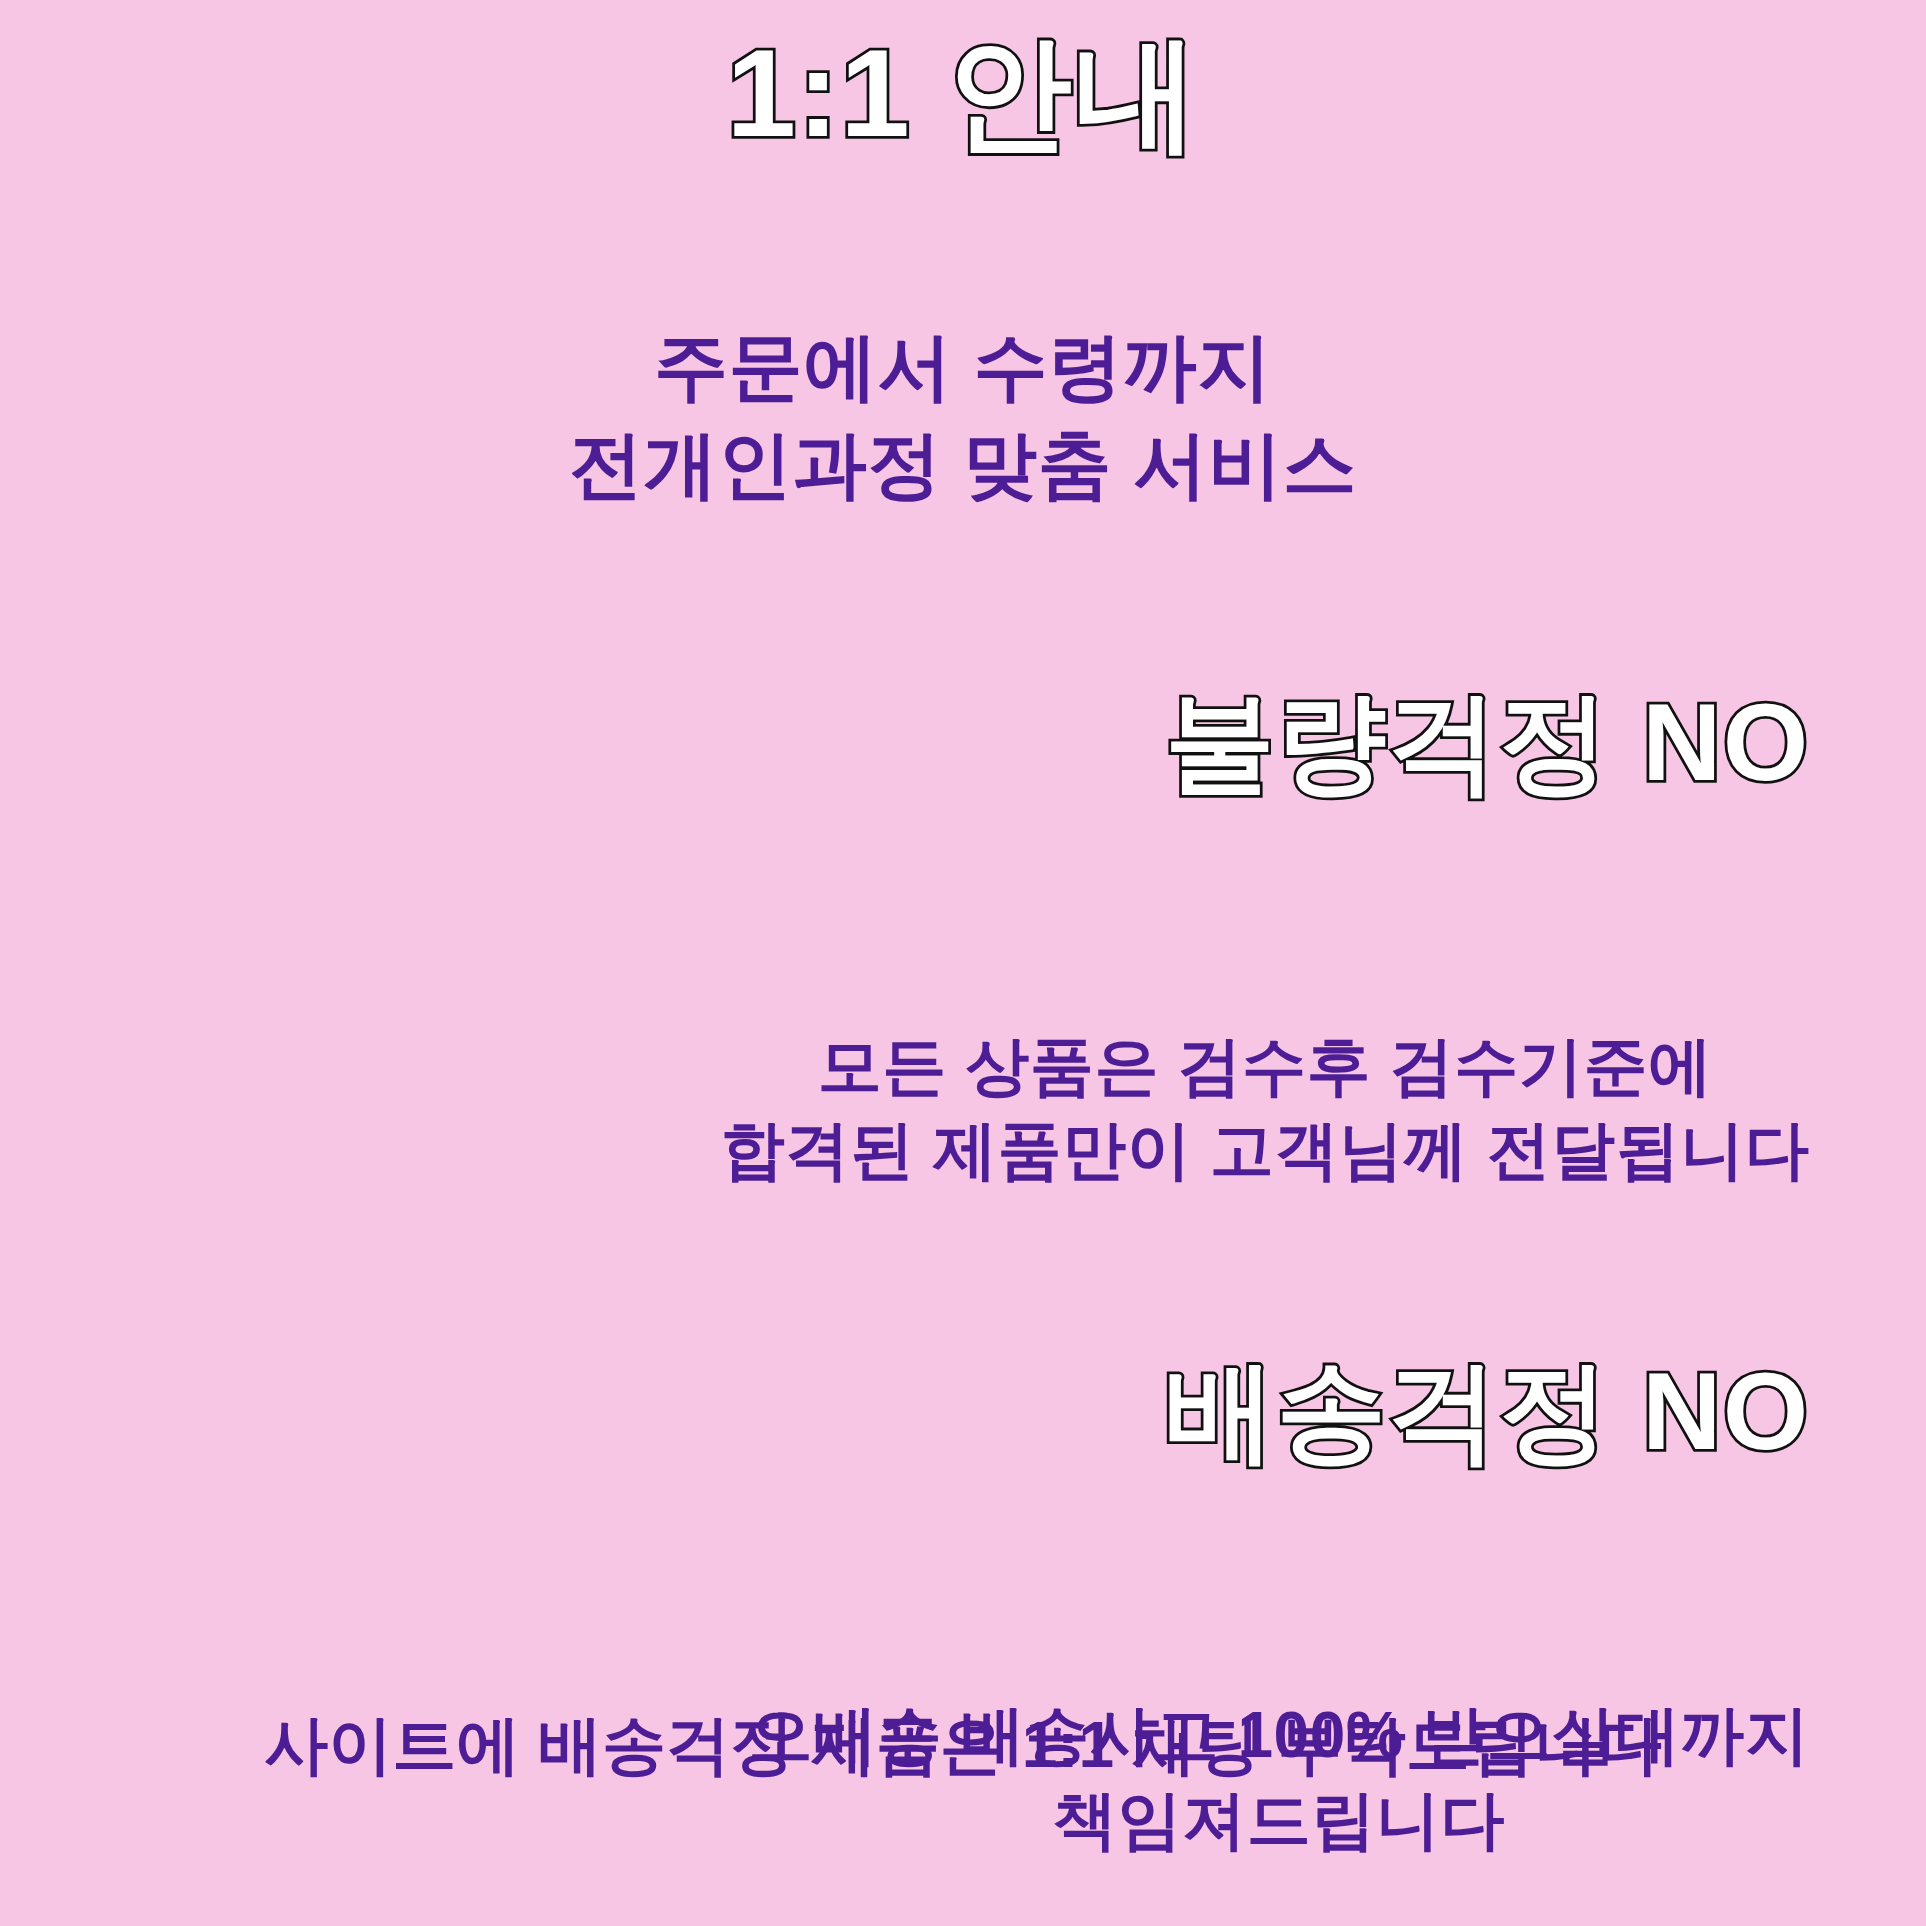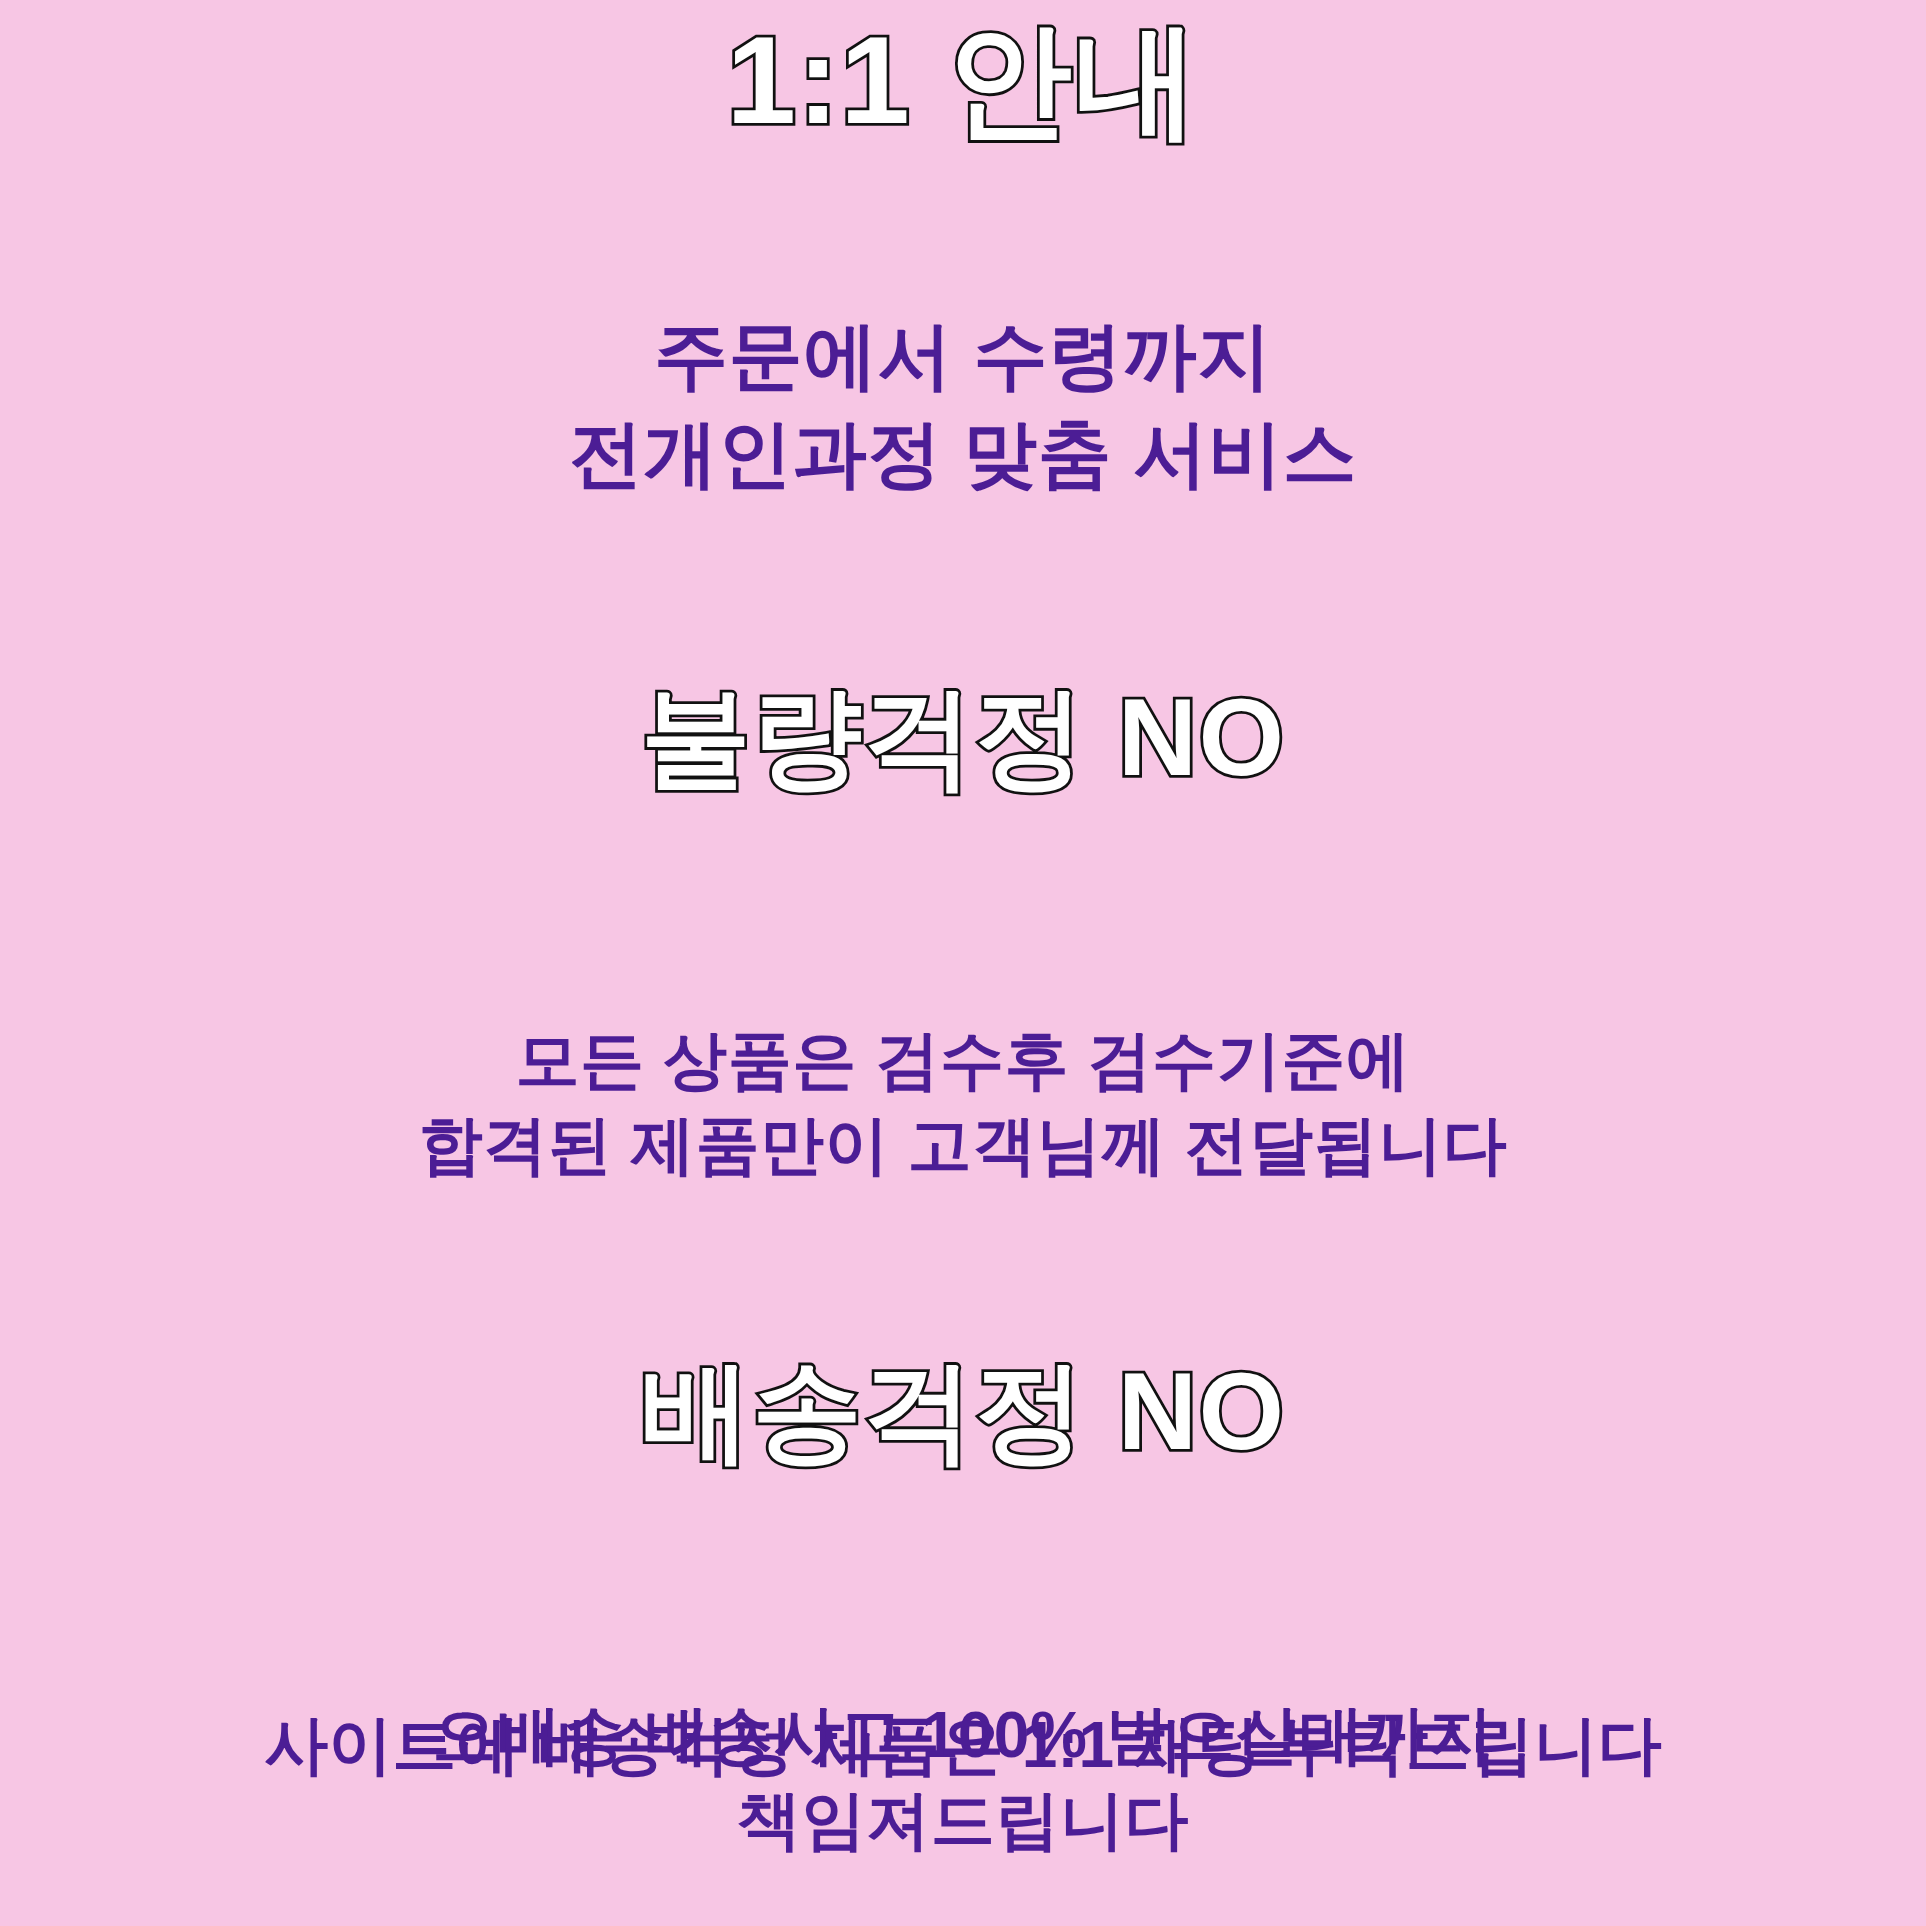--- a/index.html
+++ b/index.html
@@ -31,21 +31,21 @@
     -webkit-text-stroke: 5.6px #111111;
     paint-order: stroke fill;
     font-weight: 700;
     letter-spacing: 1.3px;
     text-align: center;
     line-height: 1.05;
     white-space: pre-line;
   }
   .title {
     font-size: 125px;
-    margin-top: 14px;
+    margin-top: 27px;
   }
   .section-headline {
     font-size: 110px;
   }
 
   
   .body-copy {
     color: #4c1d95;
     text-align: center;
     font-weight: 600;
@@ -65,21 +65,21 @@
   }
 
   .spacer-lg { height: 94px; }
   .spacer-md { height: 69px; }
   .spacer-sm { height: 38px; }
 
   .block {
     width: 1693px;
     display: flex;
     flex-direction: column;
-    align-items: center;
+    align-items: flex-end;
   }
   .footer-area {
     position: absolute;
     left: 0;
     right: 0;
     bottom: 75px;
     display: flex;
     justify-content: center;
   }
 </style>

